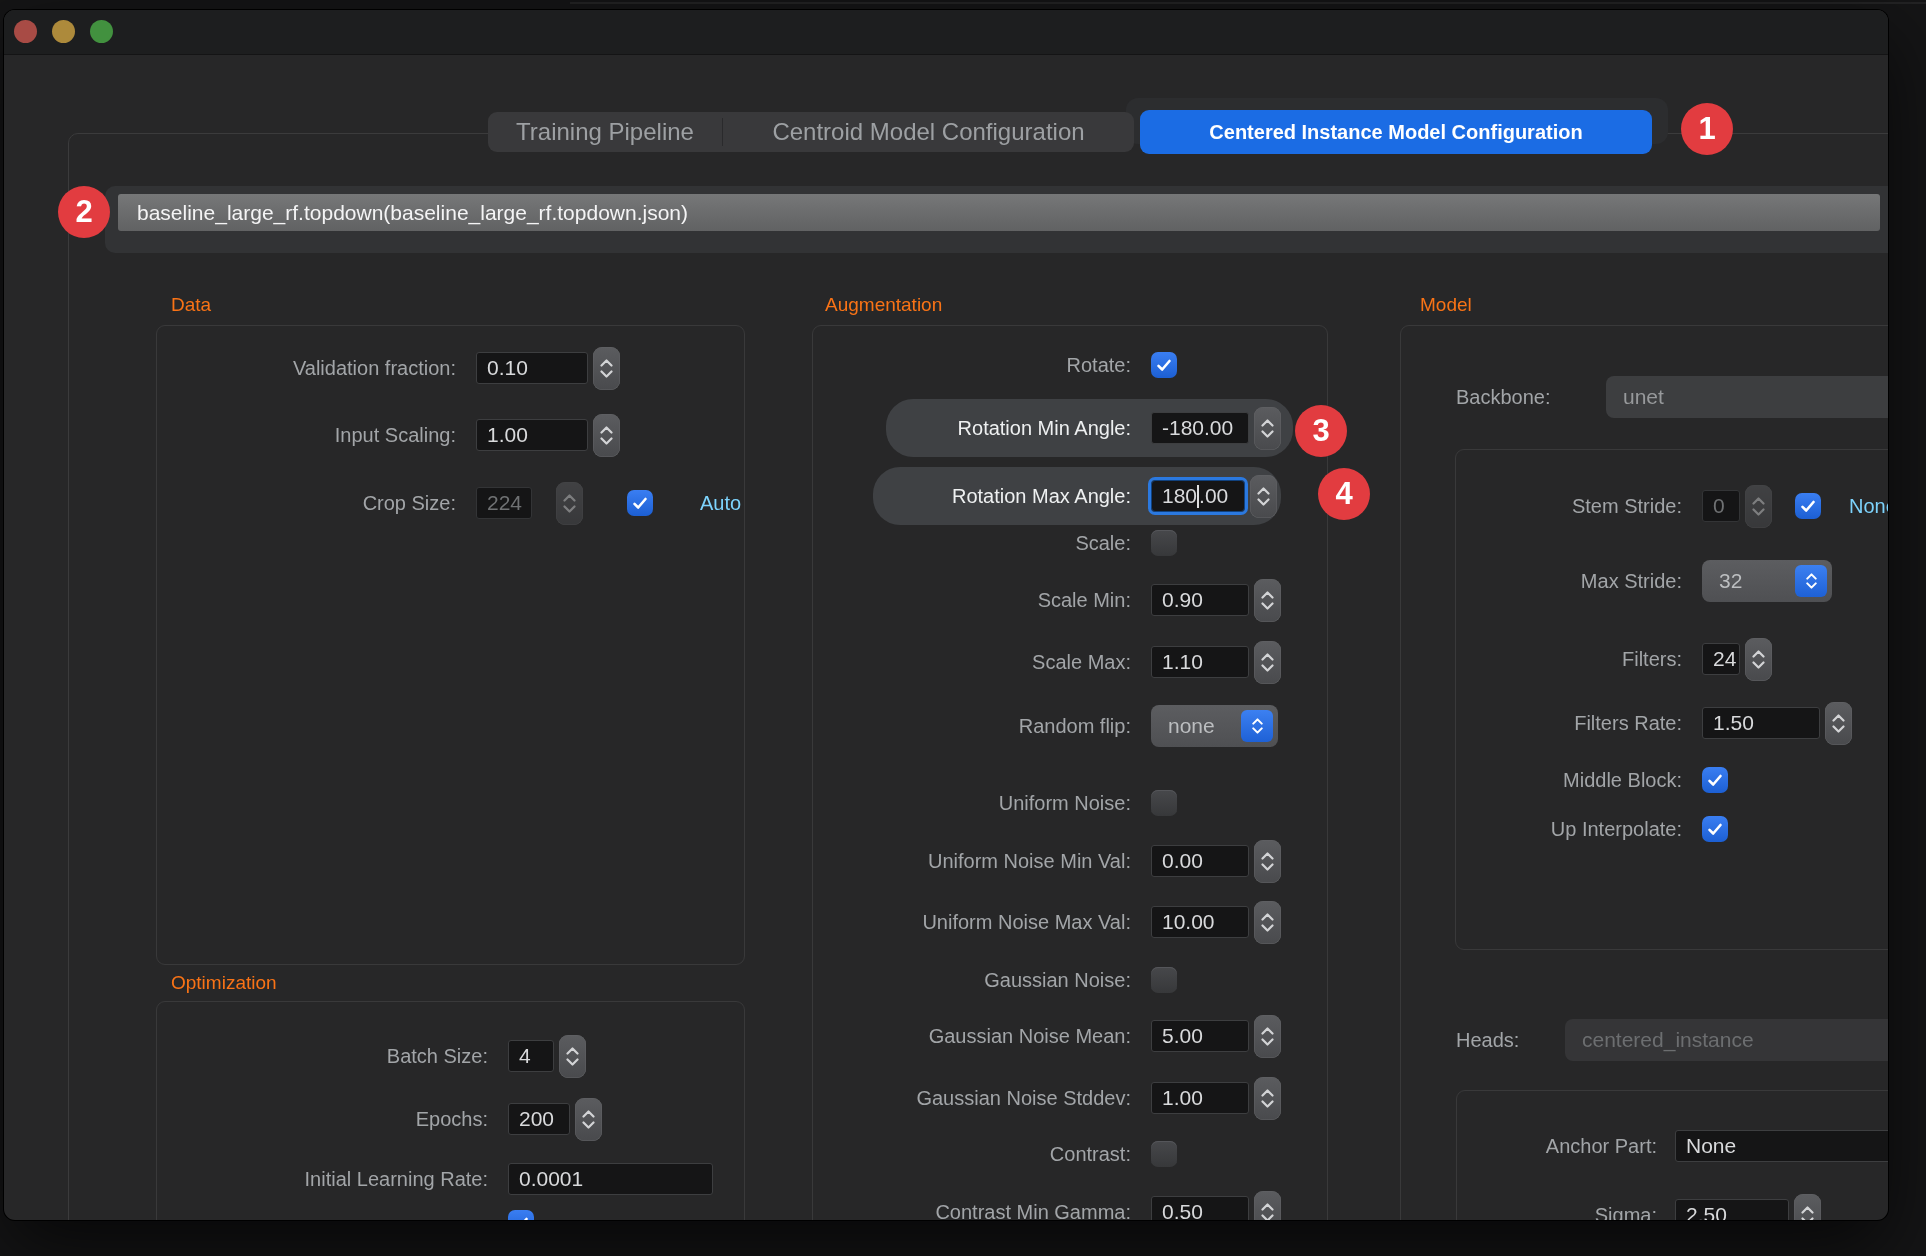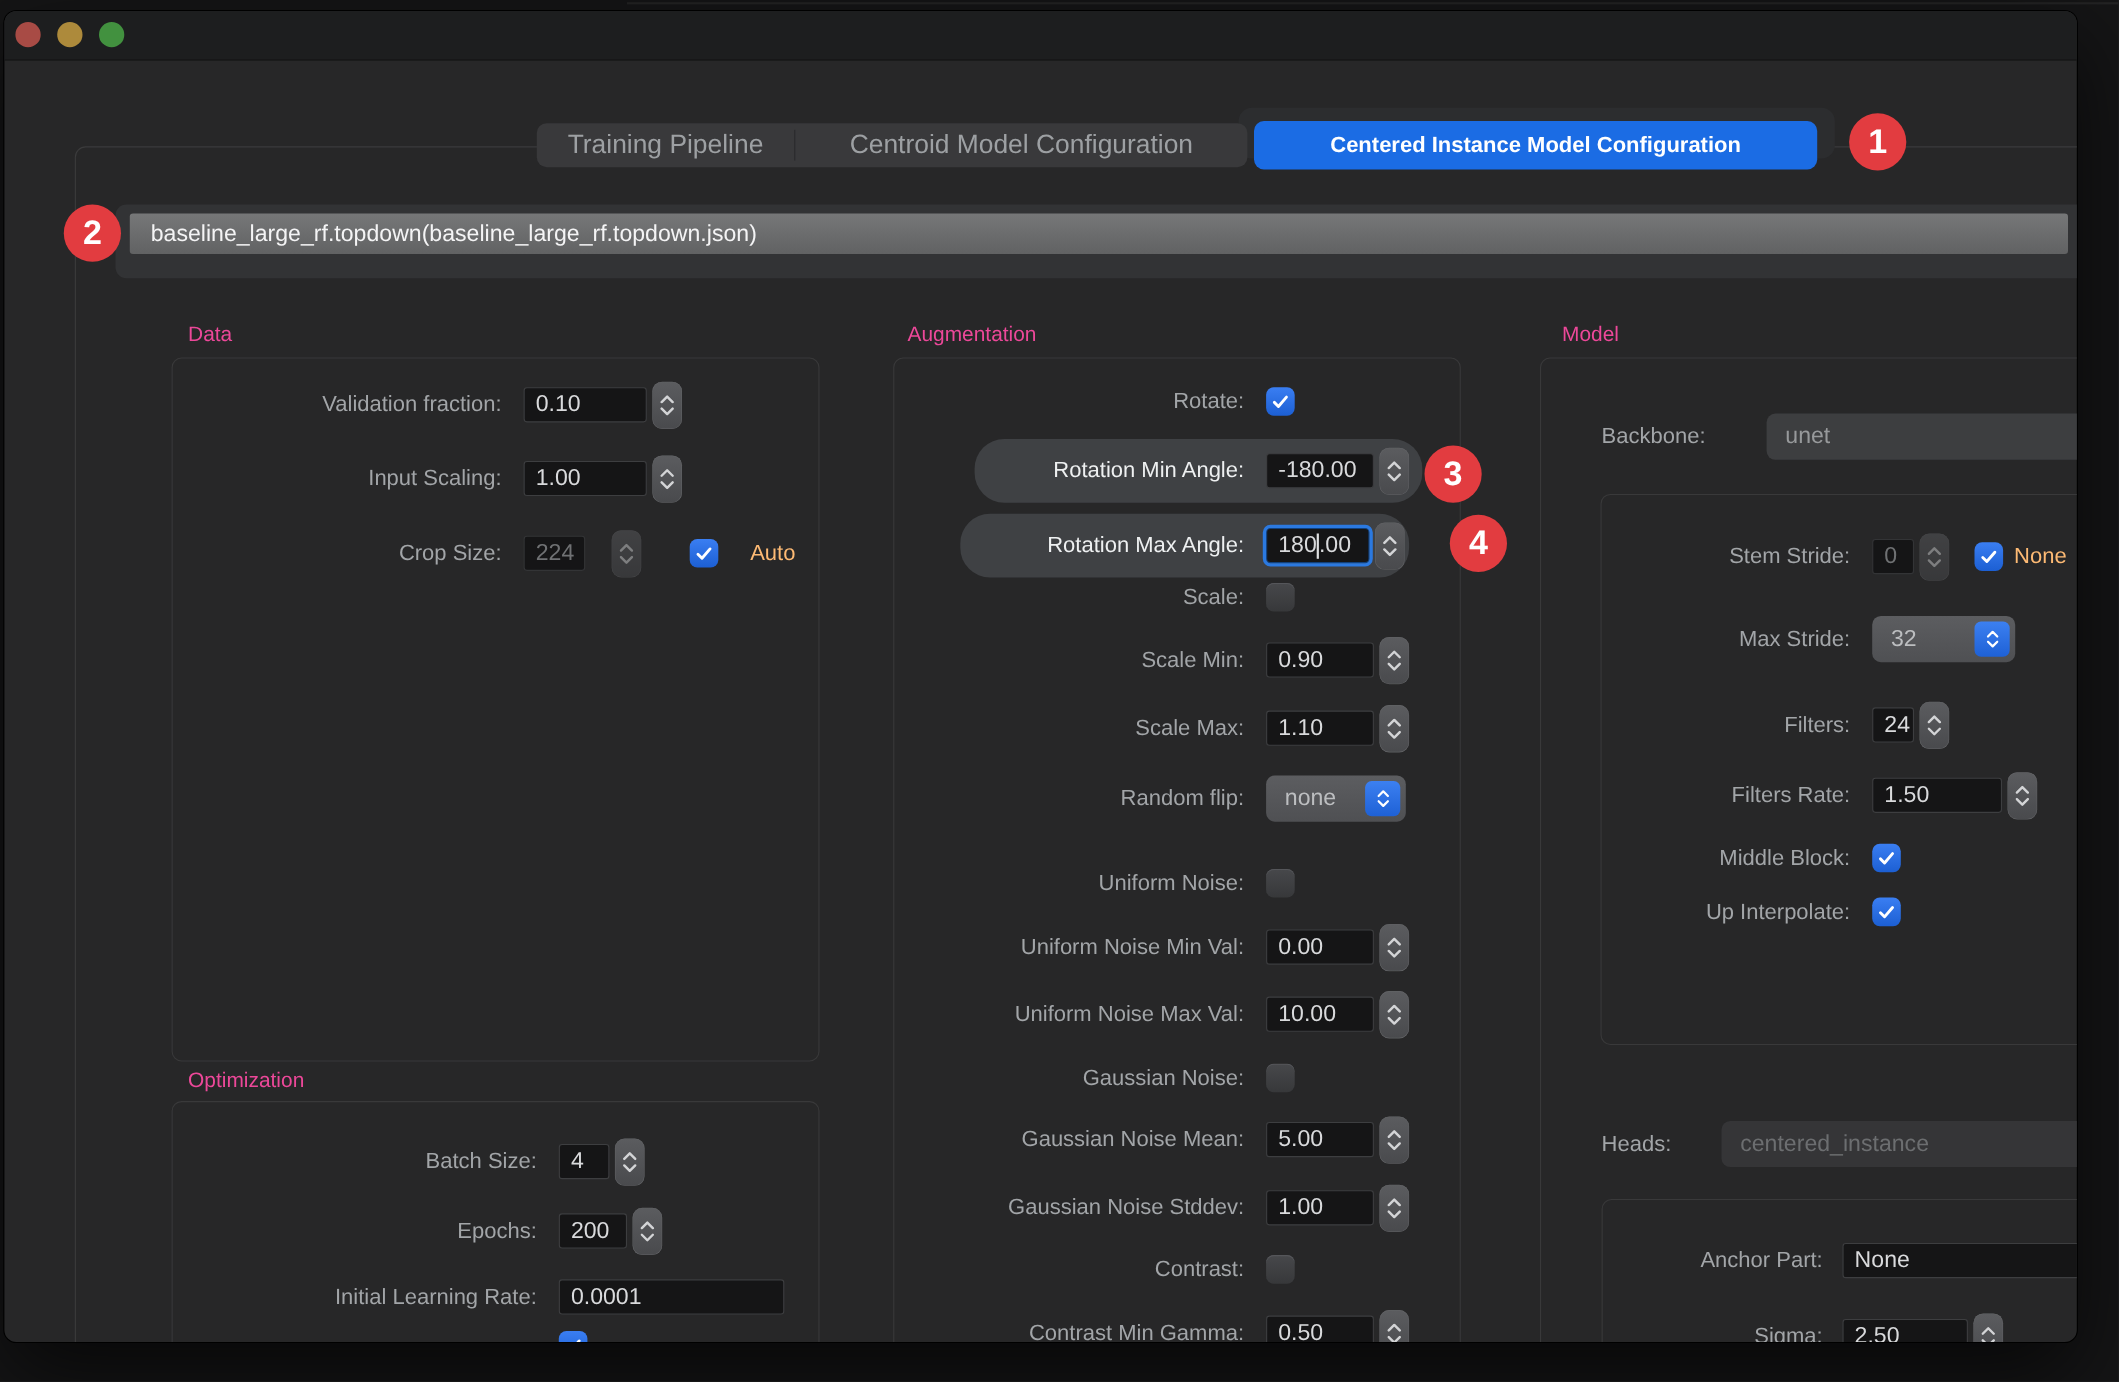--- a/index.html
+++ b/index.html
@@ -31,21 +31,21 @@
   .seg-selected{
     position:absolute;left:1136px;top:100px;width:512px;height:44px;background:#1b6ce4;border-radius:9px;
     display:flex;align-items:center;justify-content:center;color:#fff;font-size:20px;font-weight:600;
   }
   .path-frame{position:absolute;left:101px;top:176px;width:1800px;height:67px;background:#323335;border-radius:10px;}
   .path-bar{
     position:absolute;left:13px;top:8px;width:1762px;height:37px;border-radius:3px;
     background:linear-gradient(#767778,#616263);color:#f4f4f5;font-size:21px;
     display:flex;align-items:center;padding-left:19px;box-sizing:border-box;white-space:nowrap;overflow:hidden;
   }
-  .gtitle{position:absolute;font-size:19px;color:#ec4899;}
+  .gtitle{position:absolute;font-size:19px;color:#f97316;}
   .gbox{position:absolute;border:1px solid #39393a;border-radius:9px;}
   .rows{position:absolute;inset:0;}
 
   .frow{position:absolute;left:0;right:0;display:flex;align-items:center;height:36px;box-sizing:border-box;}
   .frow.pill{background:#3f4144;border-radius:27px;padding:0 12px;right:auto;}
   .flabel{font-size:20px;color:#a2a5a8;text-align:right;flex:none;white-space:nowrap;overflow:hidden;}
   .flabel.left{text-align:left;}
   .flabel.bright{color:#eef0f1;}
   .ctrl{display:flex;align-items:center;flex:none;}
   .field{
@@ -57,21 +57,21 @@
   .cursor{display:inline-block;width:2px;height:23px;background:#dfe0e1;}
   .stepper{
     width:27px;height:43px;margin-left:5px;border-radius:9px;flex:none;
     background:linear-gradient(#5b5c5f,#494a4d);box-shadow:inset 0 0 0 .5px #626366;
     display:flex;flex-direction:column;align-items:center;justify-content:center;gap:3px;color:#d3d4d6;
   }
   .stepper.dis{opacity:.5;}
   .checkbox{width:26px;height:26px;border-radius:7px;flex:none;display:flex;align-items:center;justify-content:center;}
   .checkbox.on{background:linear-gradient(#3a7ef2,#1c5fd3);}
   .checkbox.off{background:linear-gradient(#47484b,#37383a);box-shadow:inset 0 1px 0 #55565a;}
-  .exlabel{font-size:20px;color:#fdba74;margin-left:10px;white-space:nowrap;}
+  .exlabel{font-size:20px;color:#7dd3fc;margin-left:28px;white-space:nowrap;}
   .select{height:42px;border-radius:8px;background:linear-gradient(#5c5d60,#4f5053);display:flex;align-items:center;position:relative;flex:none;box-sizing:border-box;}
   .select .stext{font-size:21px;color:#bcbec0;padding-left:17px;white-space:nowrap;}
   .select .chevbox{
     position:absolute;right:5px;top:5px;width:32px;height:32px;border-radius:6px;
     background:linear-gradient(#3c80f1,#1e61d6);display:flex;flex-direction:column;align-items:center;justify-content:center;gap:2px;color:#fff;
   }
   .select.flat{background:#3d3e40;}
   .select.flat .stext{color:#97999b;}
   .select.dis{background:#353537;}
   .select.dis .stext{color:#6c6e70;}

